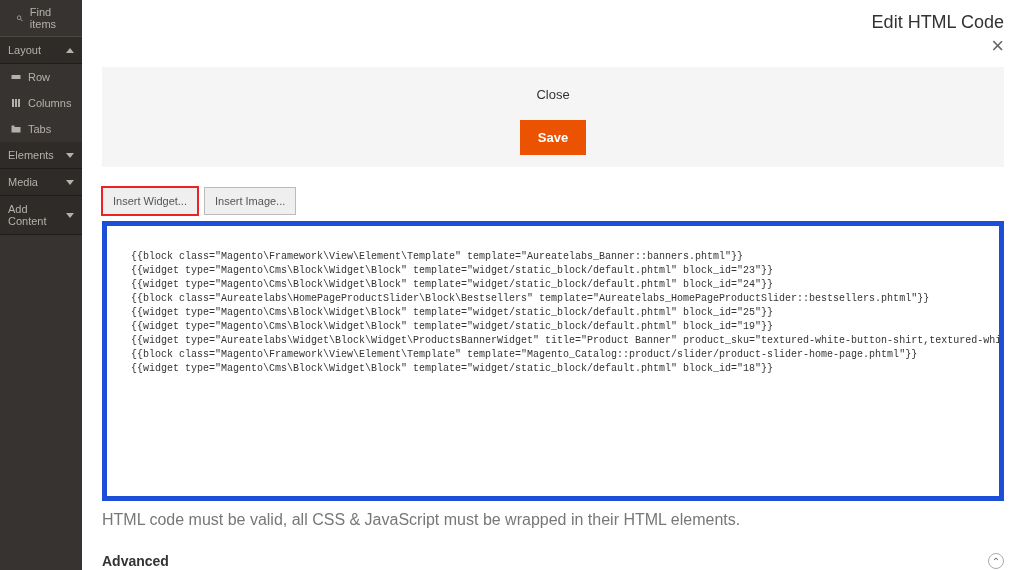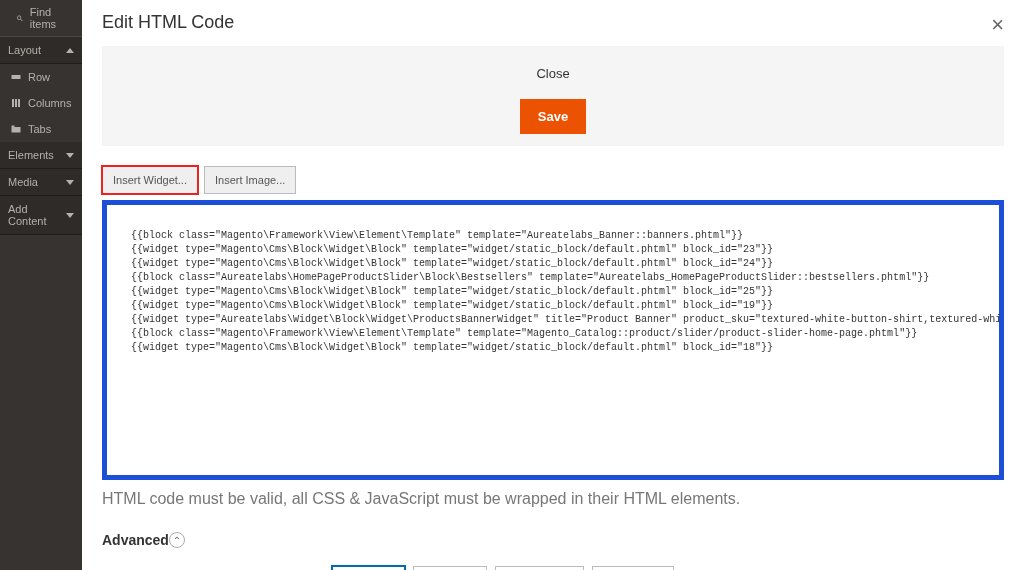--- a/index.html
+++ b/index.html
@@ -10,35 +10,35 @@
 .sidebar-search svg { width: 11px; height: 11px; fill: #b5b0aa; }
 .sidebar-section { display: flex; align-items: center; justify-content: space-between; padding: 7px 8px; background: #2e2b28; border-bottom: 1px solid #1f1d1b; cursor: pointer; }
 .sidebar-section span { font-size: 11px; }
 .sidebar-item { display: flex; align-items: center; gap: 6px; padding: 7px 8px 7px 10px; cursor: pointer; }
 .sidebar-item svg { width: 12px; height: 12px; fill: #b5b0aa; }
 .chevron { display: inline-block; width: 0; height: 0; }
 .chev-up { border-left: 4px solid transparent; border-right: 4px solid transparent; border-bottom: 5px solid #b5b0aa; }
 .chev-down { border-left: 4px solid transparent; border-right: 4px solid transparent; border-top: 5px solid #b5b0aa; }
 
 .main { flex: 1; padding: 0 20px; overflow-y: auto; position: relative; }
-.header { display: flex; justify-content: space-between; align-items: flex-start; padding: 12px 0 8px; }
+.header { display: flex; justify-content: space-between; align-items: flex-end; padding: 12px 0 8px; flex-direction: column; }
 .header h1 { font-size: 18px; font-weight: 400; color: #333; }
 .close-x { font-size: 22px; color: #666; cursor: pointer; font-weight: 300; }
 .actions-bar { background: #f5f5f5; display: flex; justify-content: flex-end; align-items: center; padding: 12px 14px; gap: 10px; margin-bottom: 20px; flex-direction: column; }
 .btn-close { background: transparent; border: none; font-size: 13px; color: #333; cursor: pointer; padding: 8px 14px; }
 .btn-save { background: #eb5202; border: none; color: #fff; font-size: 13px; font-weight: 600; padding: 10px 18px; cursor: pointer; }
 
 .toolbar { display: flex; gap: 6px; margin-bottom: 6px; }
 .tb-btn { background: #efefef; border: 1px solid #bbb; color: #555; font-size: 11px; padding: 7px 10px; cursor: pointer; }
 .tb-btn.highlighted { outline: 2px solid #e22; outline-offset: -1px; }
 
 .code-area { width: 100%; height: 280px; border: 5px solid #1d4ed8; padding: 24px; font-family: "Courier New", monospace; font-size: 10px; line-height: 1.4; color: #333; resize: none; white-space: pre; overflow: auto; }
 .hint { font-size: 16px; color: #777; margin-top: 6px; }
 
-.advanced-header { display: flex; align-items: center; margin-top: 24px; margin-bottom: 18px; }
+.advanced-header { display: flex; justify-content: space-between; align-items: center; margin-top: 24px; margin-bottom: 18px; }
 .advanced-header h3 { font-size: 14px; font-weight: 600; color: #333; }
 .collapse-icon { width: 16px; height: 16px; border: 1px solid #aaa; border-radius: 50%; display:flex; align-items:center; justify-content:center; font-size:10px; color:#666; cursor:pointer; }
 
 .field-row { display: flex; align-items: center; margin-bottom: 14px; }
 .field-label { width: 230px; text-align: right; padding-right: 18px; font-size: 12px; font-weight: 600; color: #333; }
 .align-group { display: flex; gap: 8px; }
 .align-btn { border: 1px solid #bbb; background: #fff; padding: 8px 18px; font-size: 11px; color: #333; cursor: pointer; display: flex; align-items: center; gap: 6px; }
 .align-btn.active { border: 1px solid #006bb4; outline: 1px solid #006bb4; }
 .align-icon { display: inline-block; width: 12px; }
 .align-icon span { display:block; height:2px; background:#555; margin:1px 0; }

